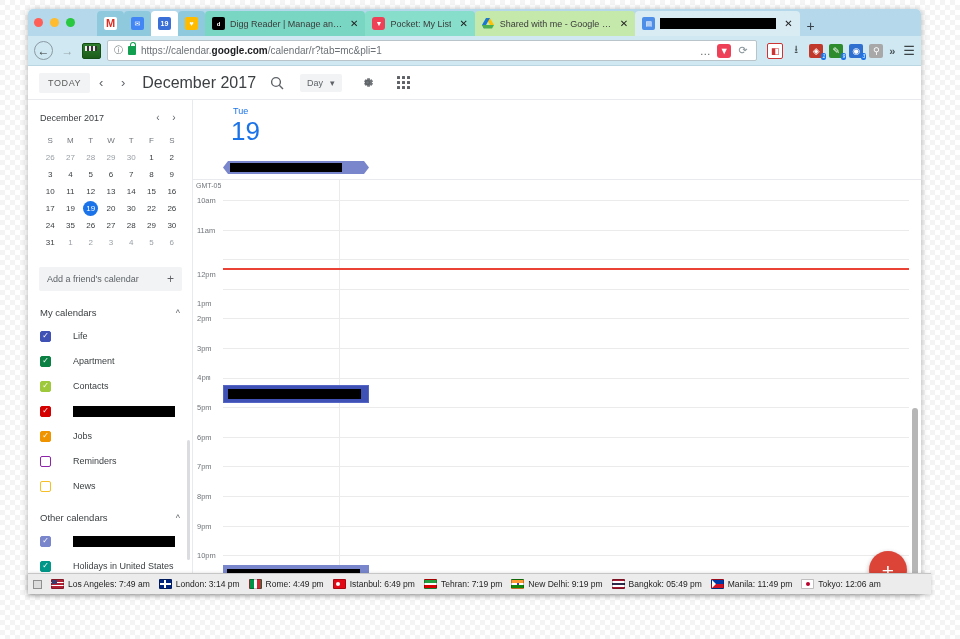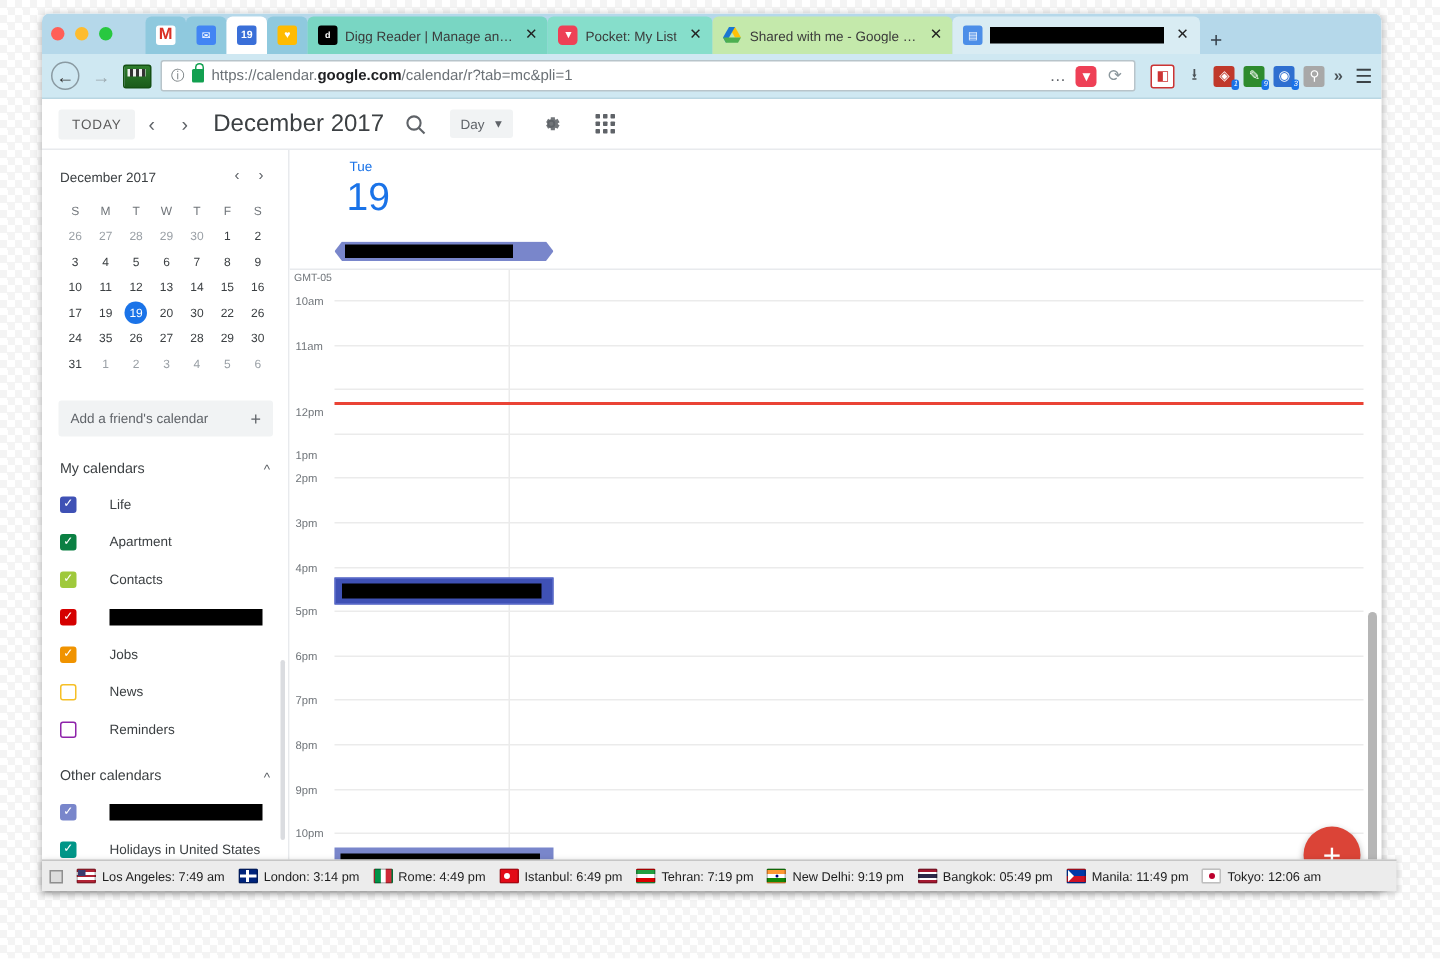--- a/index.html
+++ b/index.html
@@ -454,26 +454,26 @@
               </div>
               <div class="cal-row">
                 <span class="cbox" style="background: rgb(213, 0, 0); border: 1px solid rgb(213, 0, 0);">✓</span>
                 <span class="cal-name redact"></span>
               </div>
               <div class="cal-row">
                 <span class="cbox" style="background: rgb(240, 147, 0); border: 1px solid rgb(240, 147, 0);">✓</span>
                 <span class="cal-name">Jobs</span>
               </div>
               <div class="cal-row">
+                <span class="cbox" style="background: rgb(255, 255, 255); border: 1.5px solid rgb(142, 36, 170);"></span>
+                <span class="cal-name">Reminders</span>
+              </div>
+              <div class="cal-row">
                 <span class="cbox" style="background: rgb(255, 255, 255); border: 1.5px solid rgb(246, 191, 38);"></span>
                 <span class="cal-name">News</span>
-              </div>
-              <div class="cal-row">
-                <span class="cbox" style="background: rgb(255, 255, 255); border: 1.5px solid rgb(142, 36, 170);"></span>
-                <span class="cal-name">Reminders</span>
               </div>
             </div>
 
           <div class="sec-head">
             <span>Other calendars</span>
             <span class="car">^</span>
           </div>
           <div id="other-cals">
               <div class="cal-row">
                 <span class="cbox" style="background: rgb(121, 134, 203); border: 1px solid rgb(121, 134, 203);">✓</span>
@@ -509,21 +509,21 @@
 
           <div class="gridwrap">
             <div class="tzlabel">GMT-05</div>
             <div class="hours" id="hour-labels">
                 <div class="hourlbl" style="top: 16px;">10am</div>
                 <div class="hourlbl" style="top: 45.6px;">11am</div>
                 <div class="hourlbl" style="top: 90px;">12pm</div>
                 <div class="hourlbl" style="top: 104.8px; margin-top: 14px;">1pm</div>
                 <div class="hourlbl" style="top: 134.4px;">2pm</div>
                 <div class="hourlbl" style="top: 164px;">3pm</div>
-                <div class="hourlbl" style="top: 193.6px;">4pm</div>
+                <div class="hourlbl" style="top: 193.6px; font-family: Liberation Mono, monospace;">4pm</div>
                 <div class="hourlbl" style="top: 223.2px;">5pm</div>
                 <div class="hourlbl" style="top: 252.8px;">6pm</div>
                 <div class="hourlbl" style="top: 282.4px;">7pm</div>
                 <div class="hourlbl" style="top: 312px;">8pm</div>
                 <div class="hourlbl" style="top: 341.6px;">9pm</div>
                 <div class="hourlbl" style="top: 371.2px;">10pm</div>
                 <div class="hourlbl" style="top: 400.8px;">11pm</div>
               </div>
             <div class="gridcol" id="grid-lines">
                 <div class="hline" style="top: 20px;"></div>

